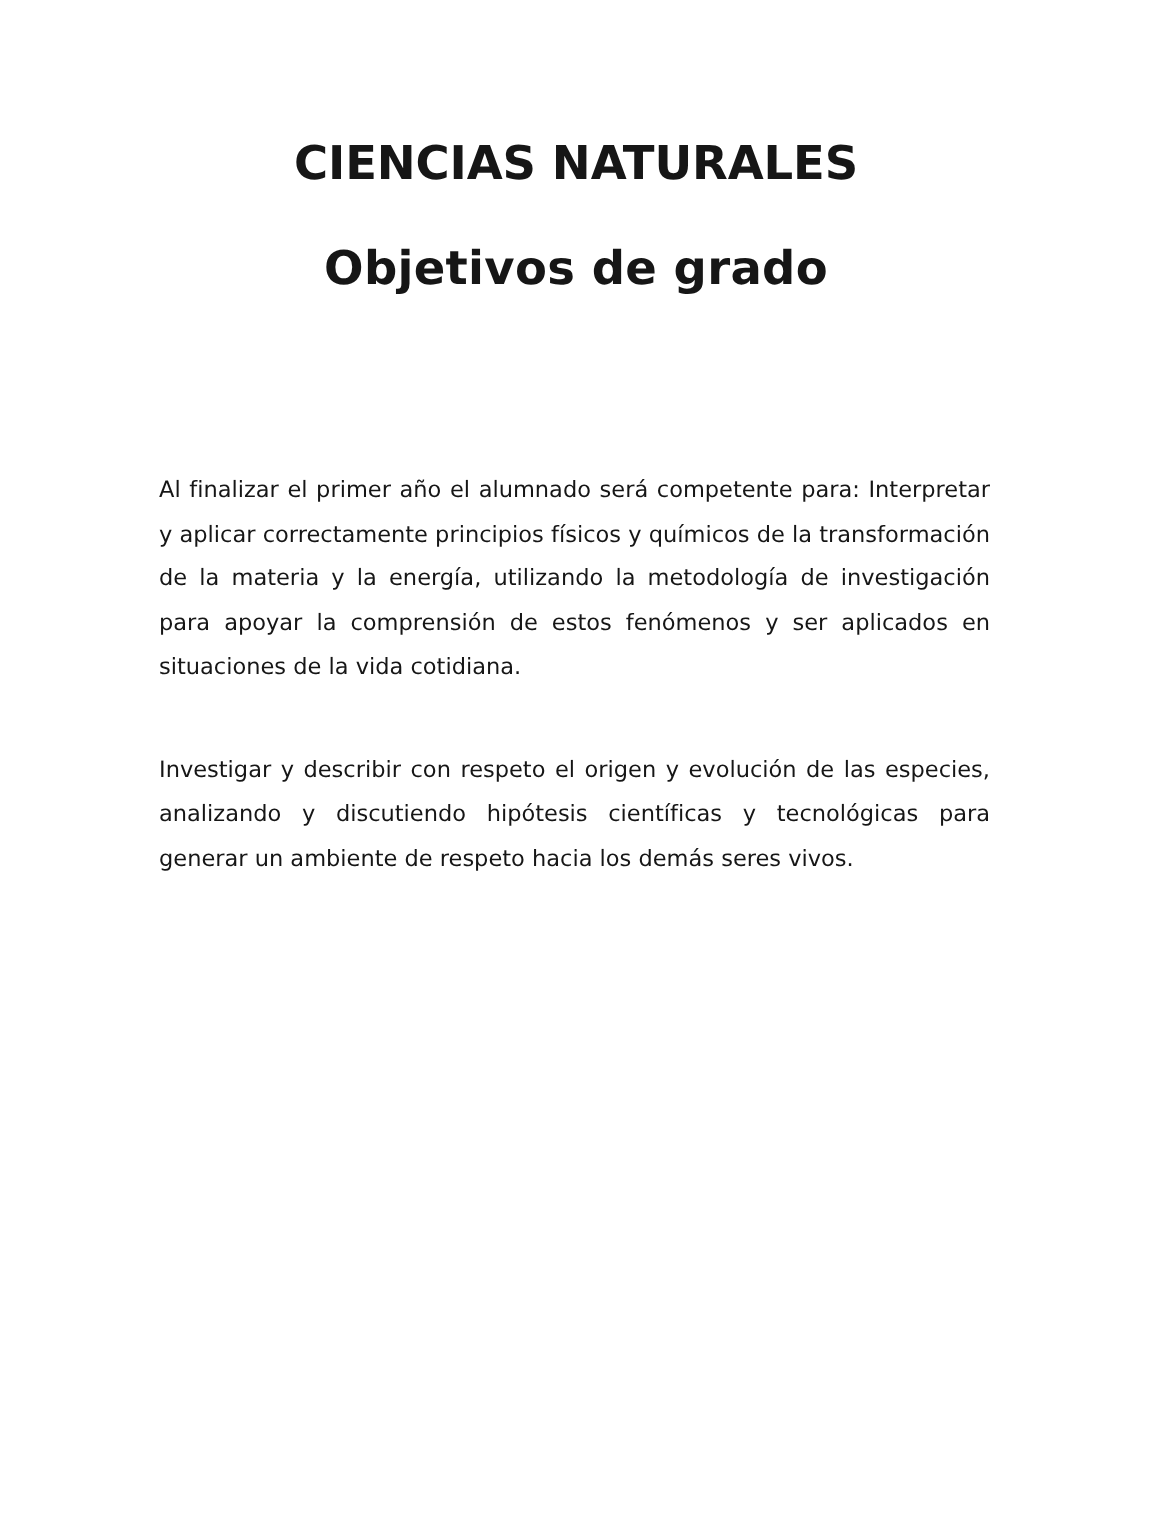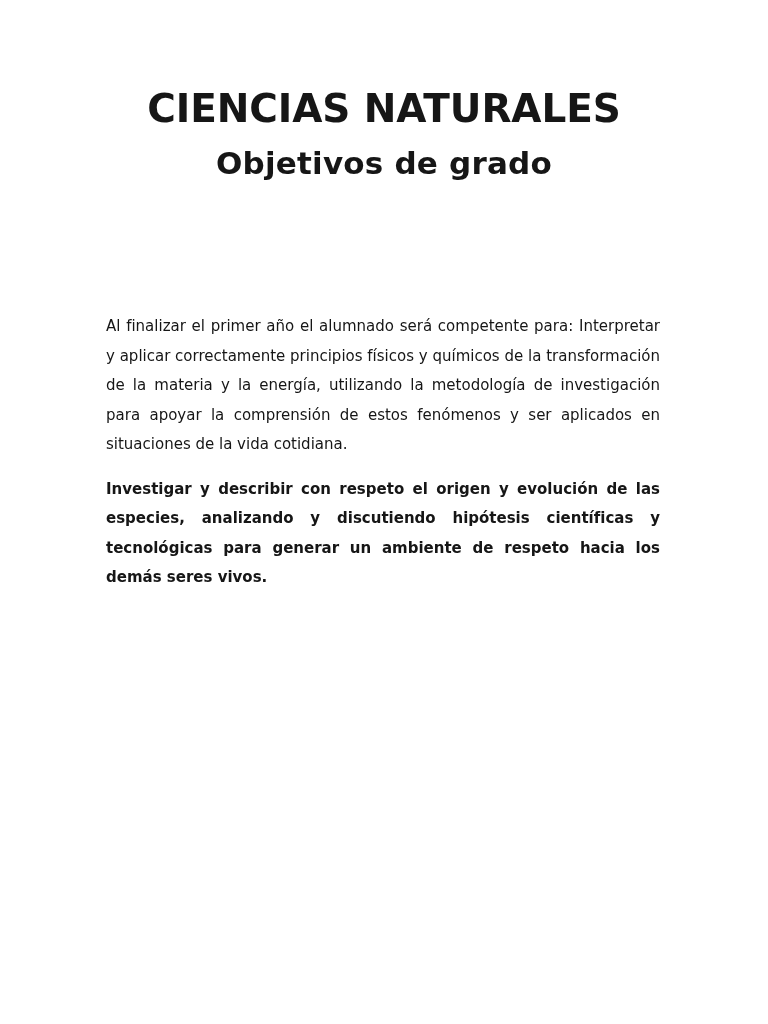--- a/index.html
+++ b/index.html
@@ -25,34 +25,34 @@
   .title-block {
     position: absolute;
     left: 0;
     top: 84px;
     width: 768px;
     text-align: center;
   }
 
   .title-line {
     display: block;
-    font-size: 39px;
+    font-size: 31px;
     line-height: 50px;
     font-weight: bold;
     letter-spacing: -0.1px;
     white-space: nowrap;
   }
 
   .subtitle-line {
     display: block;
     font-size: 31px;
     line-height: 50px;
     font-weight: bold;
     letter-spacing: 0.2px;
-    margin-top: 4px;
+    margin-top: 20px;
     white-space: nowrap;
   }
 
   
   .body-block {
     position: absolute;
     left: 106px;
     top: 312px;
     width: 554px;
   }
@@ -62,22 +62,21 @@
     font-size: 15px;
     line-height: 29.5px;
     font-weight: normal;
     text-align: justify;
     text-justify: inter-word;
     word-spacing: 0px;
     hyphens: none;
   }
 
   .para.gap-before {
-    margin-top: 15px;
-    font-weight: bold;
+    margin-top: 39px;
   }
 
   
 </style>
 </head>
 <body>
 
 <div class="page">
 
   <div class="title-block">

